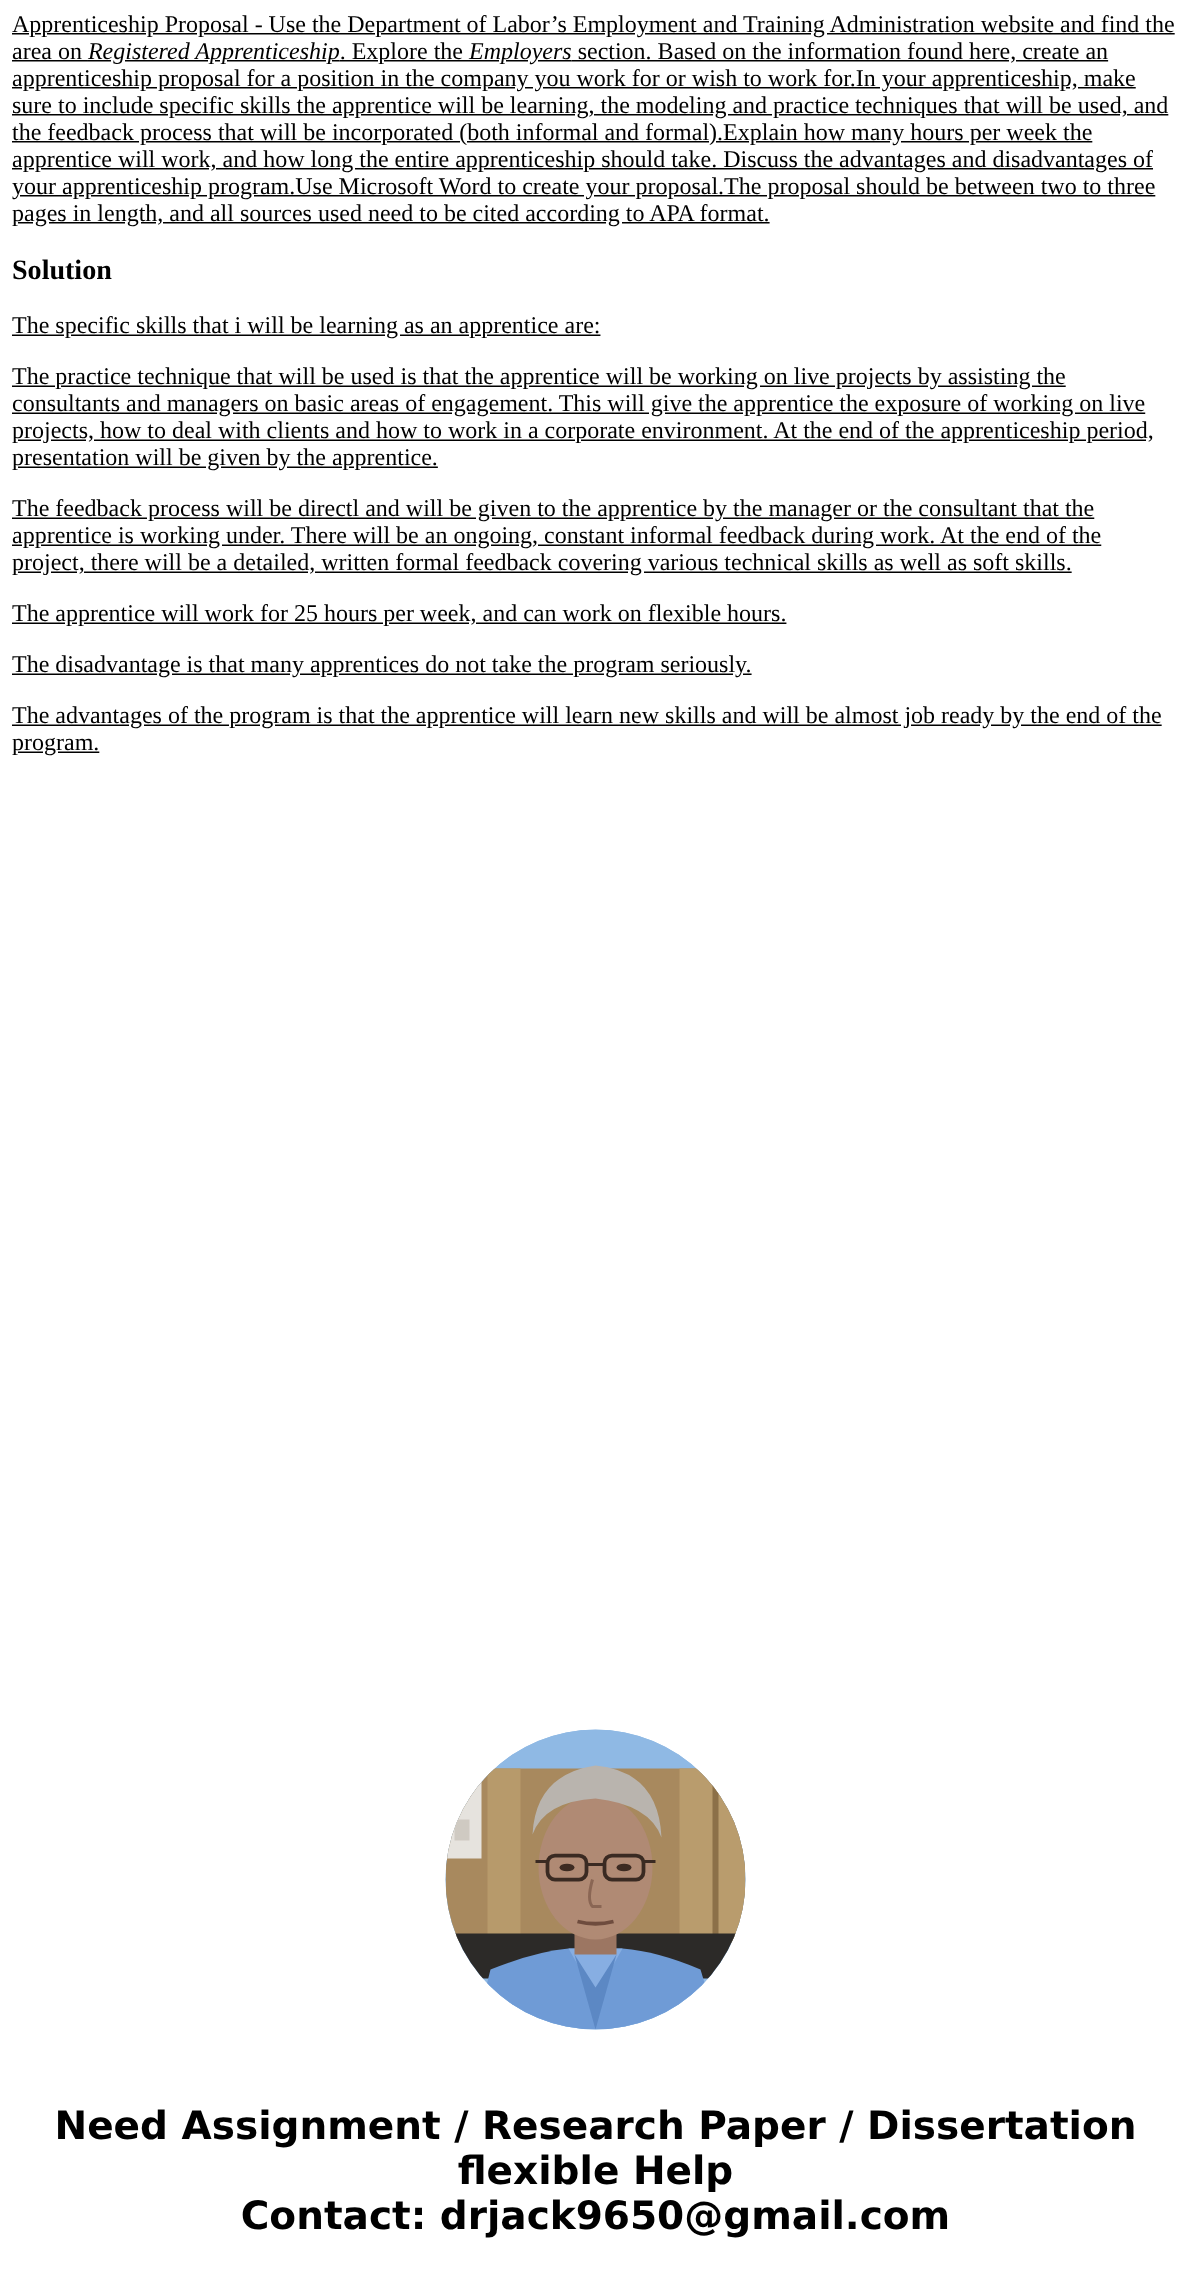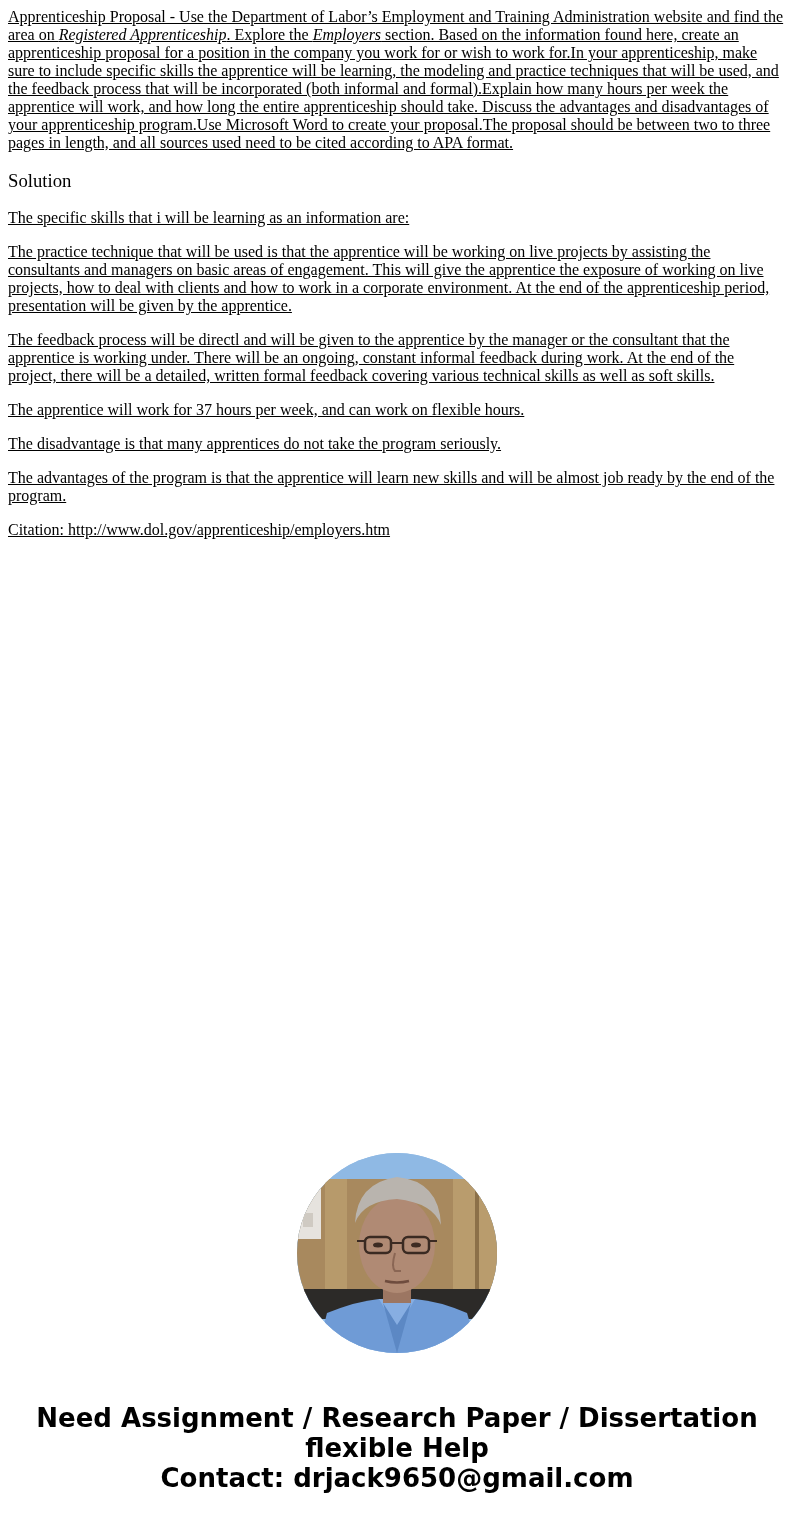--- a/index.html
+++ b/index.html
@@ -23,21 +23,21 @@
       top: 8px;
       width: 778px;
     }
     p {
       margin: 0 0 16px 0;
       text-decoration: underline;
     }
     h3 {
       font-size: 18.72px;
       line-height: 22px;
-      font-weight: normal;
+      font-weight: bold;
       margin: 18px 0 17px 0;
     }
     em { font-style: italic; }
 
     .avatar-wrap {
       position: absolute;
       left: 297px;
       top: 1153px;
       width: 200px;
       height: 200px;
@@ -62,27 +62,26 @@
     .promo div { margin: 0; }
   </style>
 </head>
 <body>
 
 <div class="content">
   <p><span>Apprenticeship Proposal - Use the Department of Labor’s Employment and Training Administration website and find the area on </span><em>Registered Apprenticeship</em><span>. Explore the </span><em>Employers</em><span> section. Based on the information found here, create an apprenticeship proposal for a position in the company you work for or wish to work for.In your apprenticeship, make sure to include specific skills the apprentice will be learning, the modeling and practice techniques that will be used, and the feedback process that will be incorporated (both informal and formal).Explain how many hours per week the apprentice will work, and how long the entire apprenticeship should take. Discuss the advantages and disadvantages of your apprenticeship program.Use Microsoft Word to create your proposal.The proposal should be between two to three pages in length, and all sources used need to be cited according to APA format.</span></p>
 
   <h3>Solution</h3>
 
-  <p>The specific skills that i will be learning as an information are:</p>
+  <p>The specific skills that i will be learning as an apprentice are:</p>
   <p>The practice technique that will be used is that the apprentice will be working on live projects by assisting the consultants and managers on basic areas of engagement. This will give the apprentice the exposure of working on live projects, how to deal with clients and how to work in a corporate environment. At the end of the apprenticeship period, presentation will be given by the apprentice.</p>
   <p>The feedback process will be directl and will be given to the apprentice by the manager or the consultant that the apprentice is working under. There will be an ongoing, constant informal feedback during work. At the end of the project, there will be a detailed, written formal feedback covering various technical skills as well as soft skills.</p>
-  <p>The apprentice will work for 37 hours per week, and can work on flexible hours.</p>
+  <p>The apprentice will work for 25 hours per week, and can work on flexible hours.</p>
   <p>The disadvantage is that many apprentices do not take the program seriously.</p>
   <p>The advantages of the program is that the apprentice will learn new skills and will be almost job ready by the end of the program.</p>
-  <p>Citation: http://www.dol.gov/apprenticeship/employers.htm</p>
 </div>
 
 <div class="avatar-wrap">
   <svg width="200" height="200" viewBox="0 0 200 200">
     <rect x="0" y="0" width="200" height="200" fill="#8fb9e4"></rect>
 
     <rect x="0" y="26" width="200" height="116" fill="#a8895e"></rect>
     <rect x="0" y="26" width="24" height="60" fill="#e6e3de"></rect>
     <rect x="6" y="60" width="10" height="14" fill="#cfcac2"></rect>
     <rect x="28" y="26" width="22" height="116" fill="#b79a6b"></rect>

